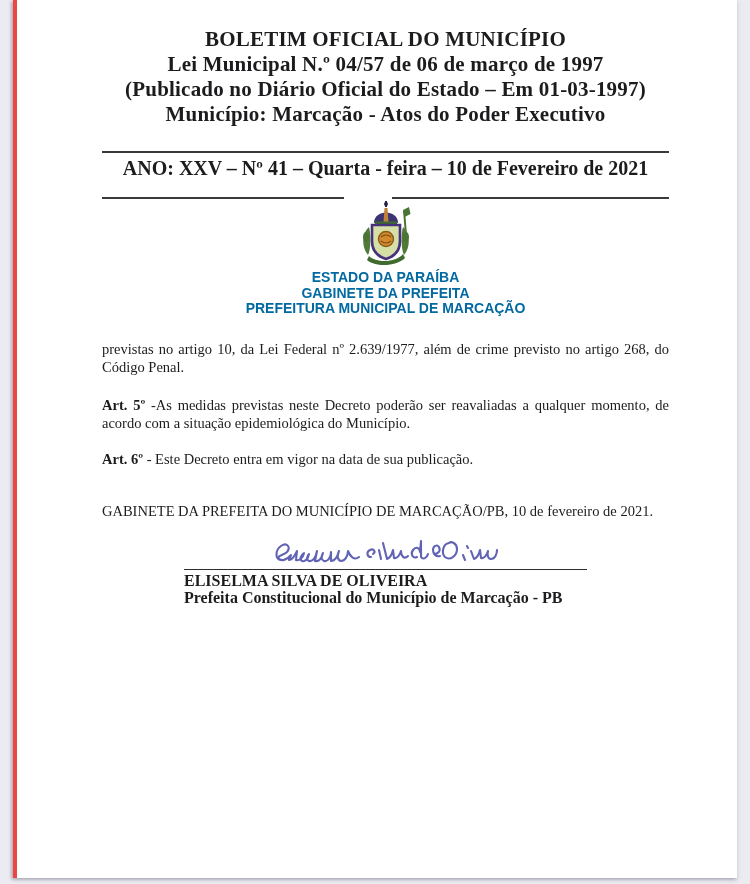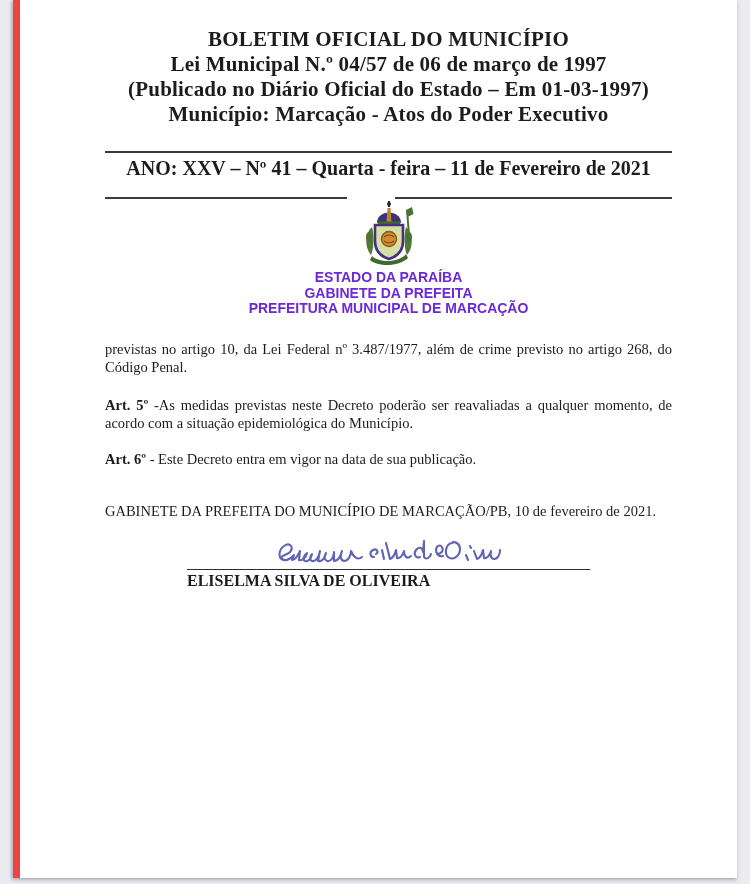--- a/index.html
+++ b/index.html
@@ -9,21 +9,21 @@
     font-family:"Liberation Serif", serif;
     color:#1c1c1e;
     position:relative;
     overflow:hidden;
   }
   .sheet {
     position:absolute; left:13px; top:0;
     width:724px; height:878px;
     background:#ffffff;
     box-shadow:-2px 1px 3px rgba(70,70,95,.28), 0 2px 4px rgba(70,70,95,.22);
-    border-left:7px solid #ef4444;
+    border-left:4px solid #ef4444;
     padding-left:36px;
   }
   .content {
     position:absolute; left:85px; top:0;
     width:567px;
   }
   .masthead {
     padding-top:27px;
     text-align:center;
     font-weight:bold;
@@ -56,21 +56,21 @@
     text-align:center;
     line-height:0;
   }
   .org {
     margin-top:3px;
     text-align:center;
     font-family:"Liberation Sans", sans-serif;
     font-weight:bold;
     font-size:14px;
     line-height:15.5px;
-    color:#6d28d9;
+    color:#0369a1;
   }
   .body-text p {
     font-size:14.5px;
     line-height:18px;
     text-align:justify;
   }
   p.para1   { margin-top:23px; }
   p.art5    { margin-top:20px; }
   p.art6    { margin-top:18px; }
   p.closing { margin-top:34px; }
@@ -108,21 +108,21 @@
 
     <div class="masthead">
       <div>BOLETIM OFICIAL DO MUNICÍPIO</div>
       <div>Lei Municipal N.º 04/57 de 06 de março de 1997</div>
       <div>(Publicado no Diário Oficial do Estado – Em 01-03-1997)</div>
       <div>Município: Marcação - Atos do Poder Executivo</div>
     </div>
 
     <div class="divider"></div>
 
-    <div class="edition">ANO: XXV – Nº 41 – Quarta - feira – 11 de Fevereiro de 2021</div>
+    <div class="edition">ANO: XXV – Nº 41 – Quarta - feira – 10 de Fevereiro de 2021</div>
 
     <div class="divider2">
       <div class="seg seg-left"></div>
       <div class="seg-gap"></div>
       <div class="seg seg-right"></div>
     </div>
 
     <div class="emblem-wrap">
       <svg width="64" height="66" viewBox="0 0 64 66">
 
@@ -151,32 +151,33 @@
       </svg>
     </div>
 
     <div class="org">
       <div>ESTADO DA PARAÍBA</div>
       <div>GABINETE DA PREFEITA</div>
       <div>PREFEITURA MUNICIPAL DE MARCAÇÃO</div>
     </div>
 
     <div class="body-text">
-      <p class="para1">previstas no artigo 10, da Lei Federal nº 3.487/1977, além de crime previsto no artigo 268, do Código Penal.</p>
+      <p class="para1">previstas no artigo 10, da Lei Federal nº 2.639/1977, além de crime previsto no artigo 268, do Código Penal.</p>
       <p class="art5"><strong>Art. 5º</strong><span> -As medidas previstas neste Decreto poderão ser reavaliadas a qualquer momento, de acordo com a situação epidemiológica do Município.</span></p>
       <p class="art6"><strong>Art. 6º</strong><span> - Este Decreto entra em vigor na data de sua publicação.</span></p>
       <p class="closing">GABINETE DA PREFEITA DO MUNICÍPIO DE MARCAÇÃO/PB, 10 de fevereiro de 2021.</p>
     </div>
 
     <div class="sig-block">
       <svg class="sig-script" width="230" height="36" viewBox="0 0 230 36">
         <g fill="none" stroke="#5456ae" stroke-width="2.1" stroke-linecap="round" stroke-linejoin="round" opacity="0.92">
           <path d="M10 27 C4 27 4 17 10 13 C16 9 20 14 16 19 C13 22 8 22 7 25 C10 29 16 27 20 22 L18 27 C22 27 24 22 26 18 L25 27 C28 28 32 25 33 20 C30 22 28 26 31 28 C34 29 37 26 38 21 C36 23 35 27 38 28 C42 29 45 24 46 18 L44 28 C48 29 51 25 52 20 C50 23 50 27 53 28 C57 29 60 24 60 19 L60 28 C64 28 67 23 68 18 C66 22 66 27 70 28 C74 28 77 23 77 18 C79 23 83 28 88 24"></path>
           <path d="M100 24 C96 24 95 19 99 17 C103 15 105 19 102 21 M108 17 L110 26 M112 10 L116 26 C119 25 121 21 122 17 L123 25 C126 26 129 22 130 18 C130 23 133 27 137 23"></path>
           <path d="M146 24 C142 26 139 21 142 17 C145 13 149 15 149 19 L150 8 L150 24 C152 27 156 25 157 21 M163 21 C167 21 170 18 168 14 C166 11 162 13 162 17 C162 21 165 24 169 23 M178 10 C172 11 170 20 174 24 C179 28 186 23 186 16 C186 10 180 8 178 10 M192 22 L194 27 M196 13 L197 15 M200 18 L203 26 C206 25 208 21 209 17 L210 25 C213 26 216 22 217 18 C216 22 217 26 220 26 C224 26 226 21 226 17"></path>
         </g>
       </svg>
       <div class="sig-line"></div>
       <div class="sig-name">ELISELMA SILVA DE OLIVEIRA</div>
+      <div class="sig-role">Prefeita Constitucional do Município de Marcação - PB</div>
     </div>
 
   </div>
 </div>
 
 </body></html>

